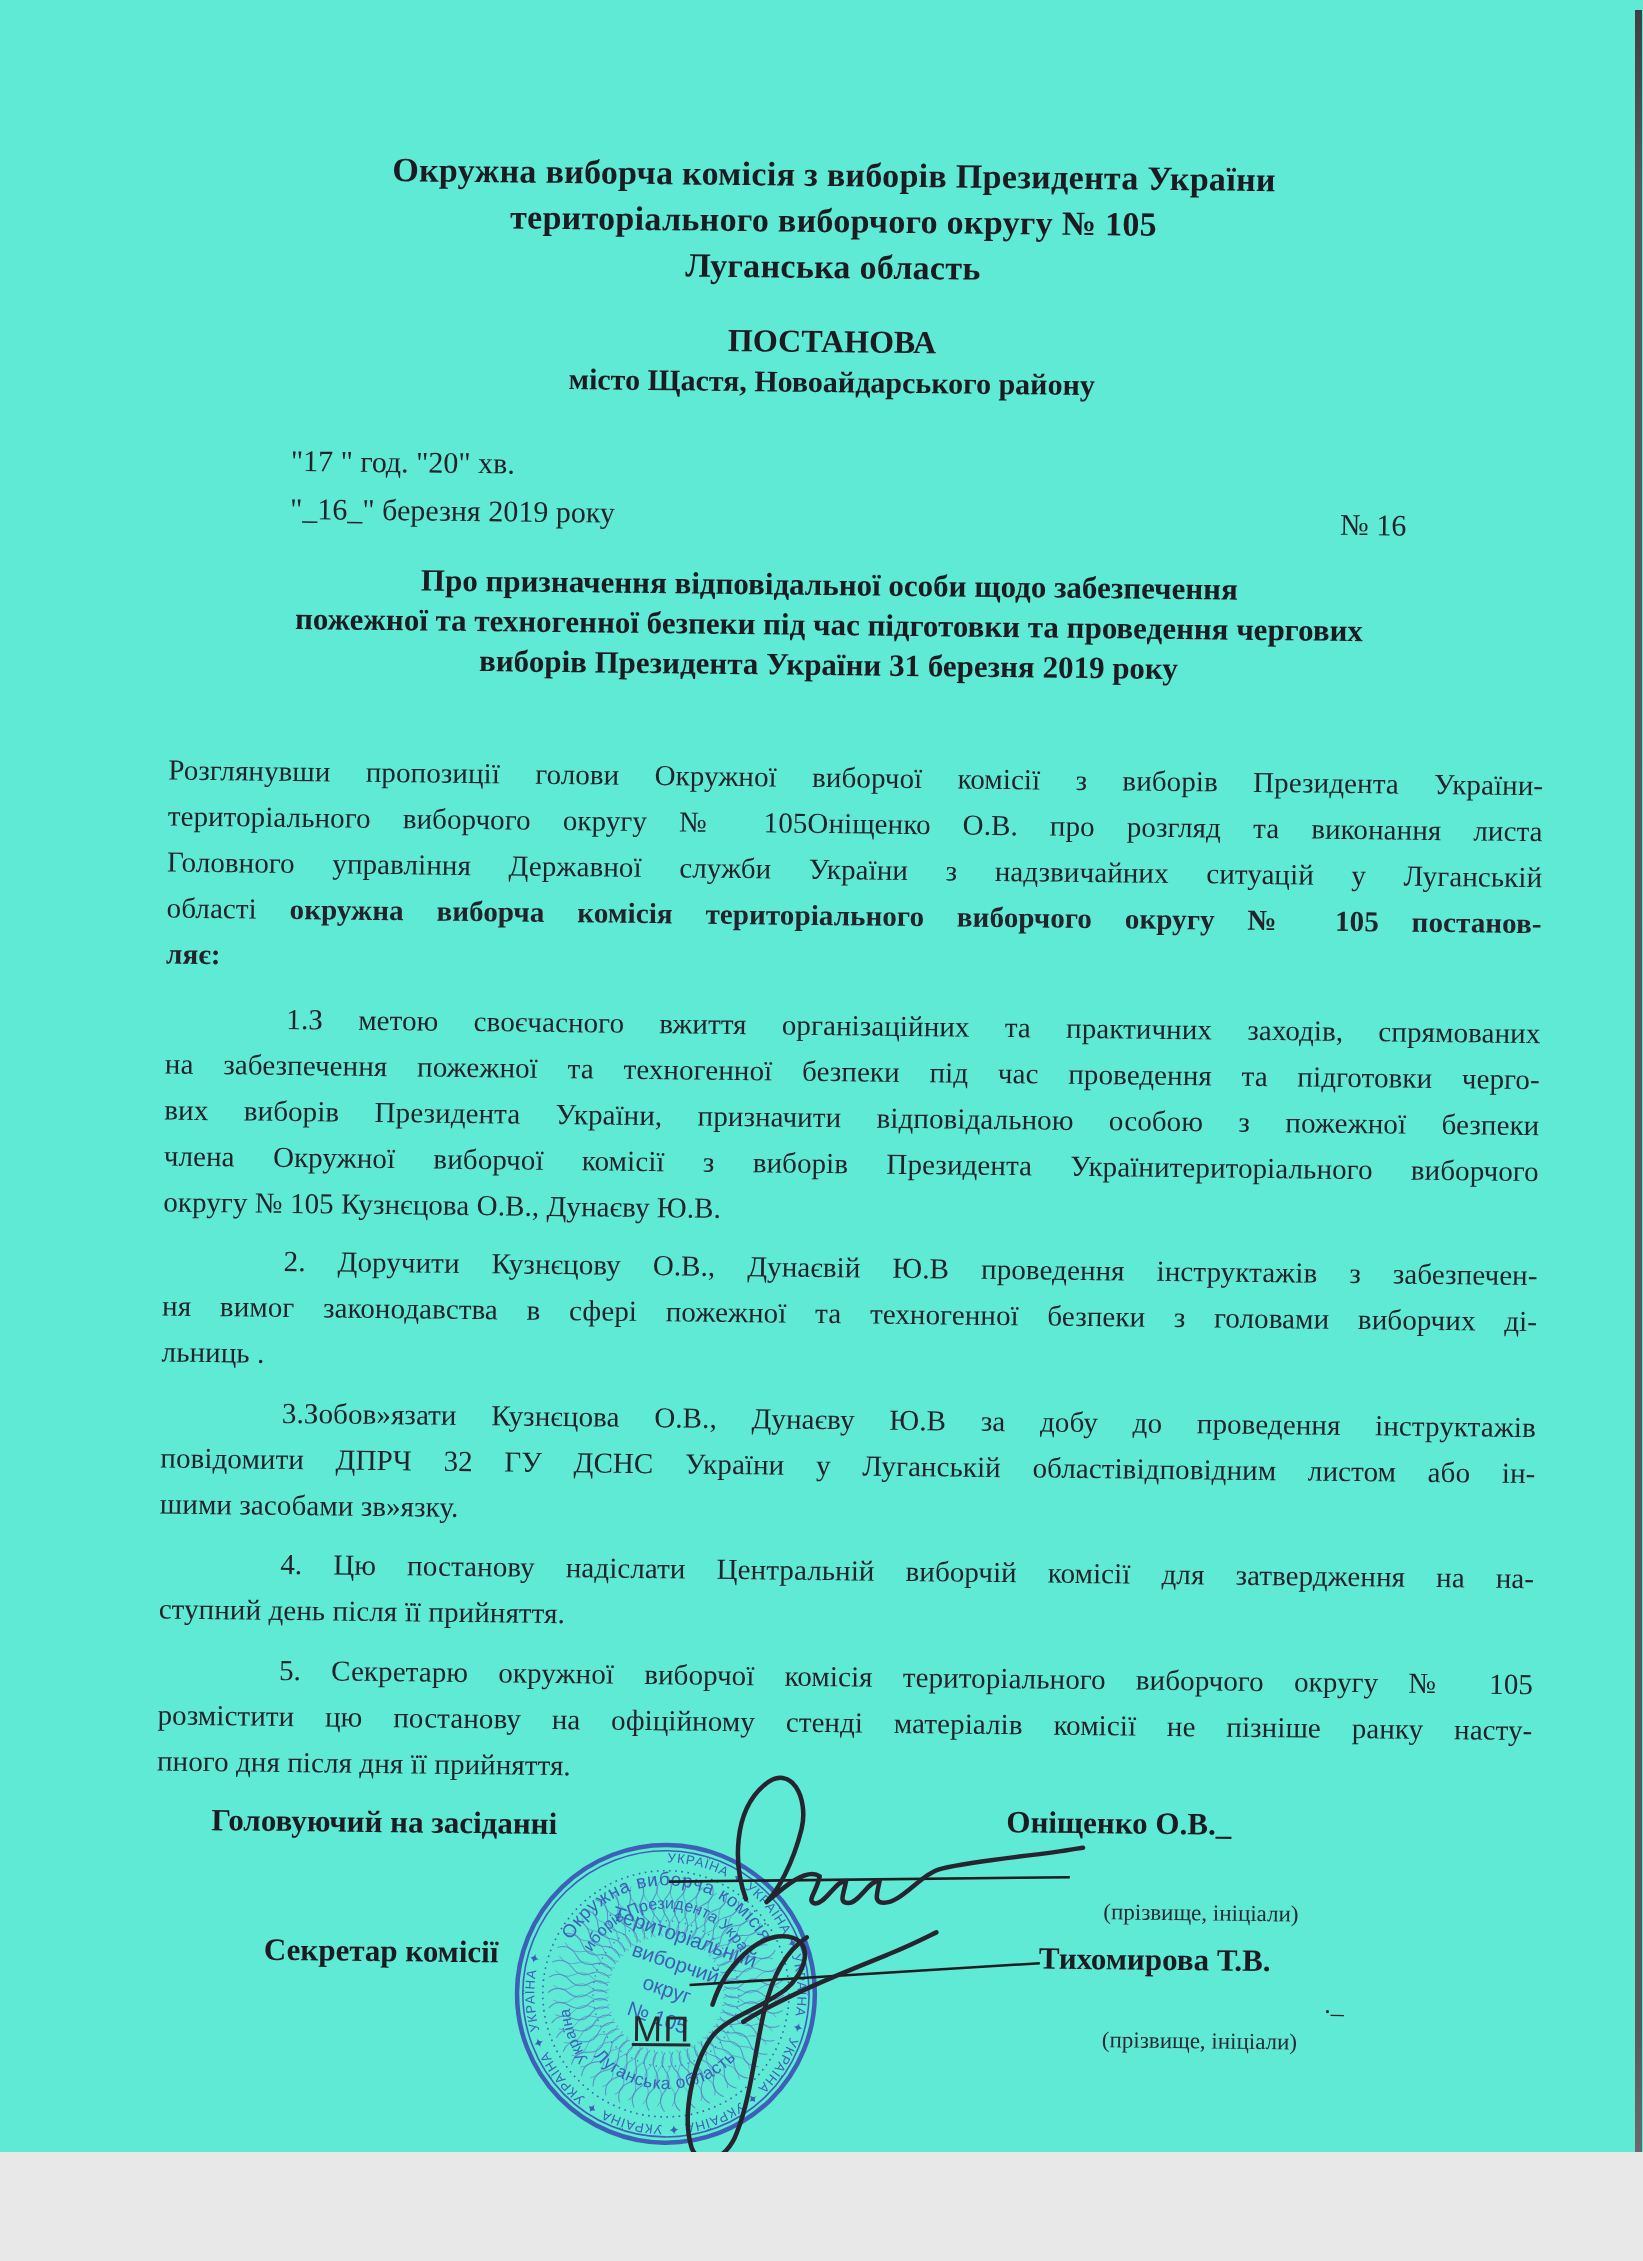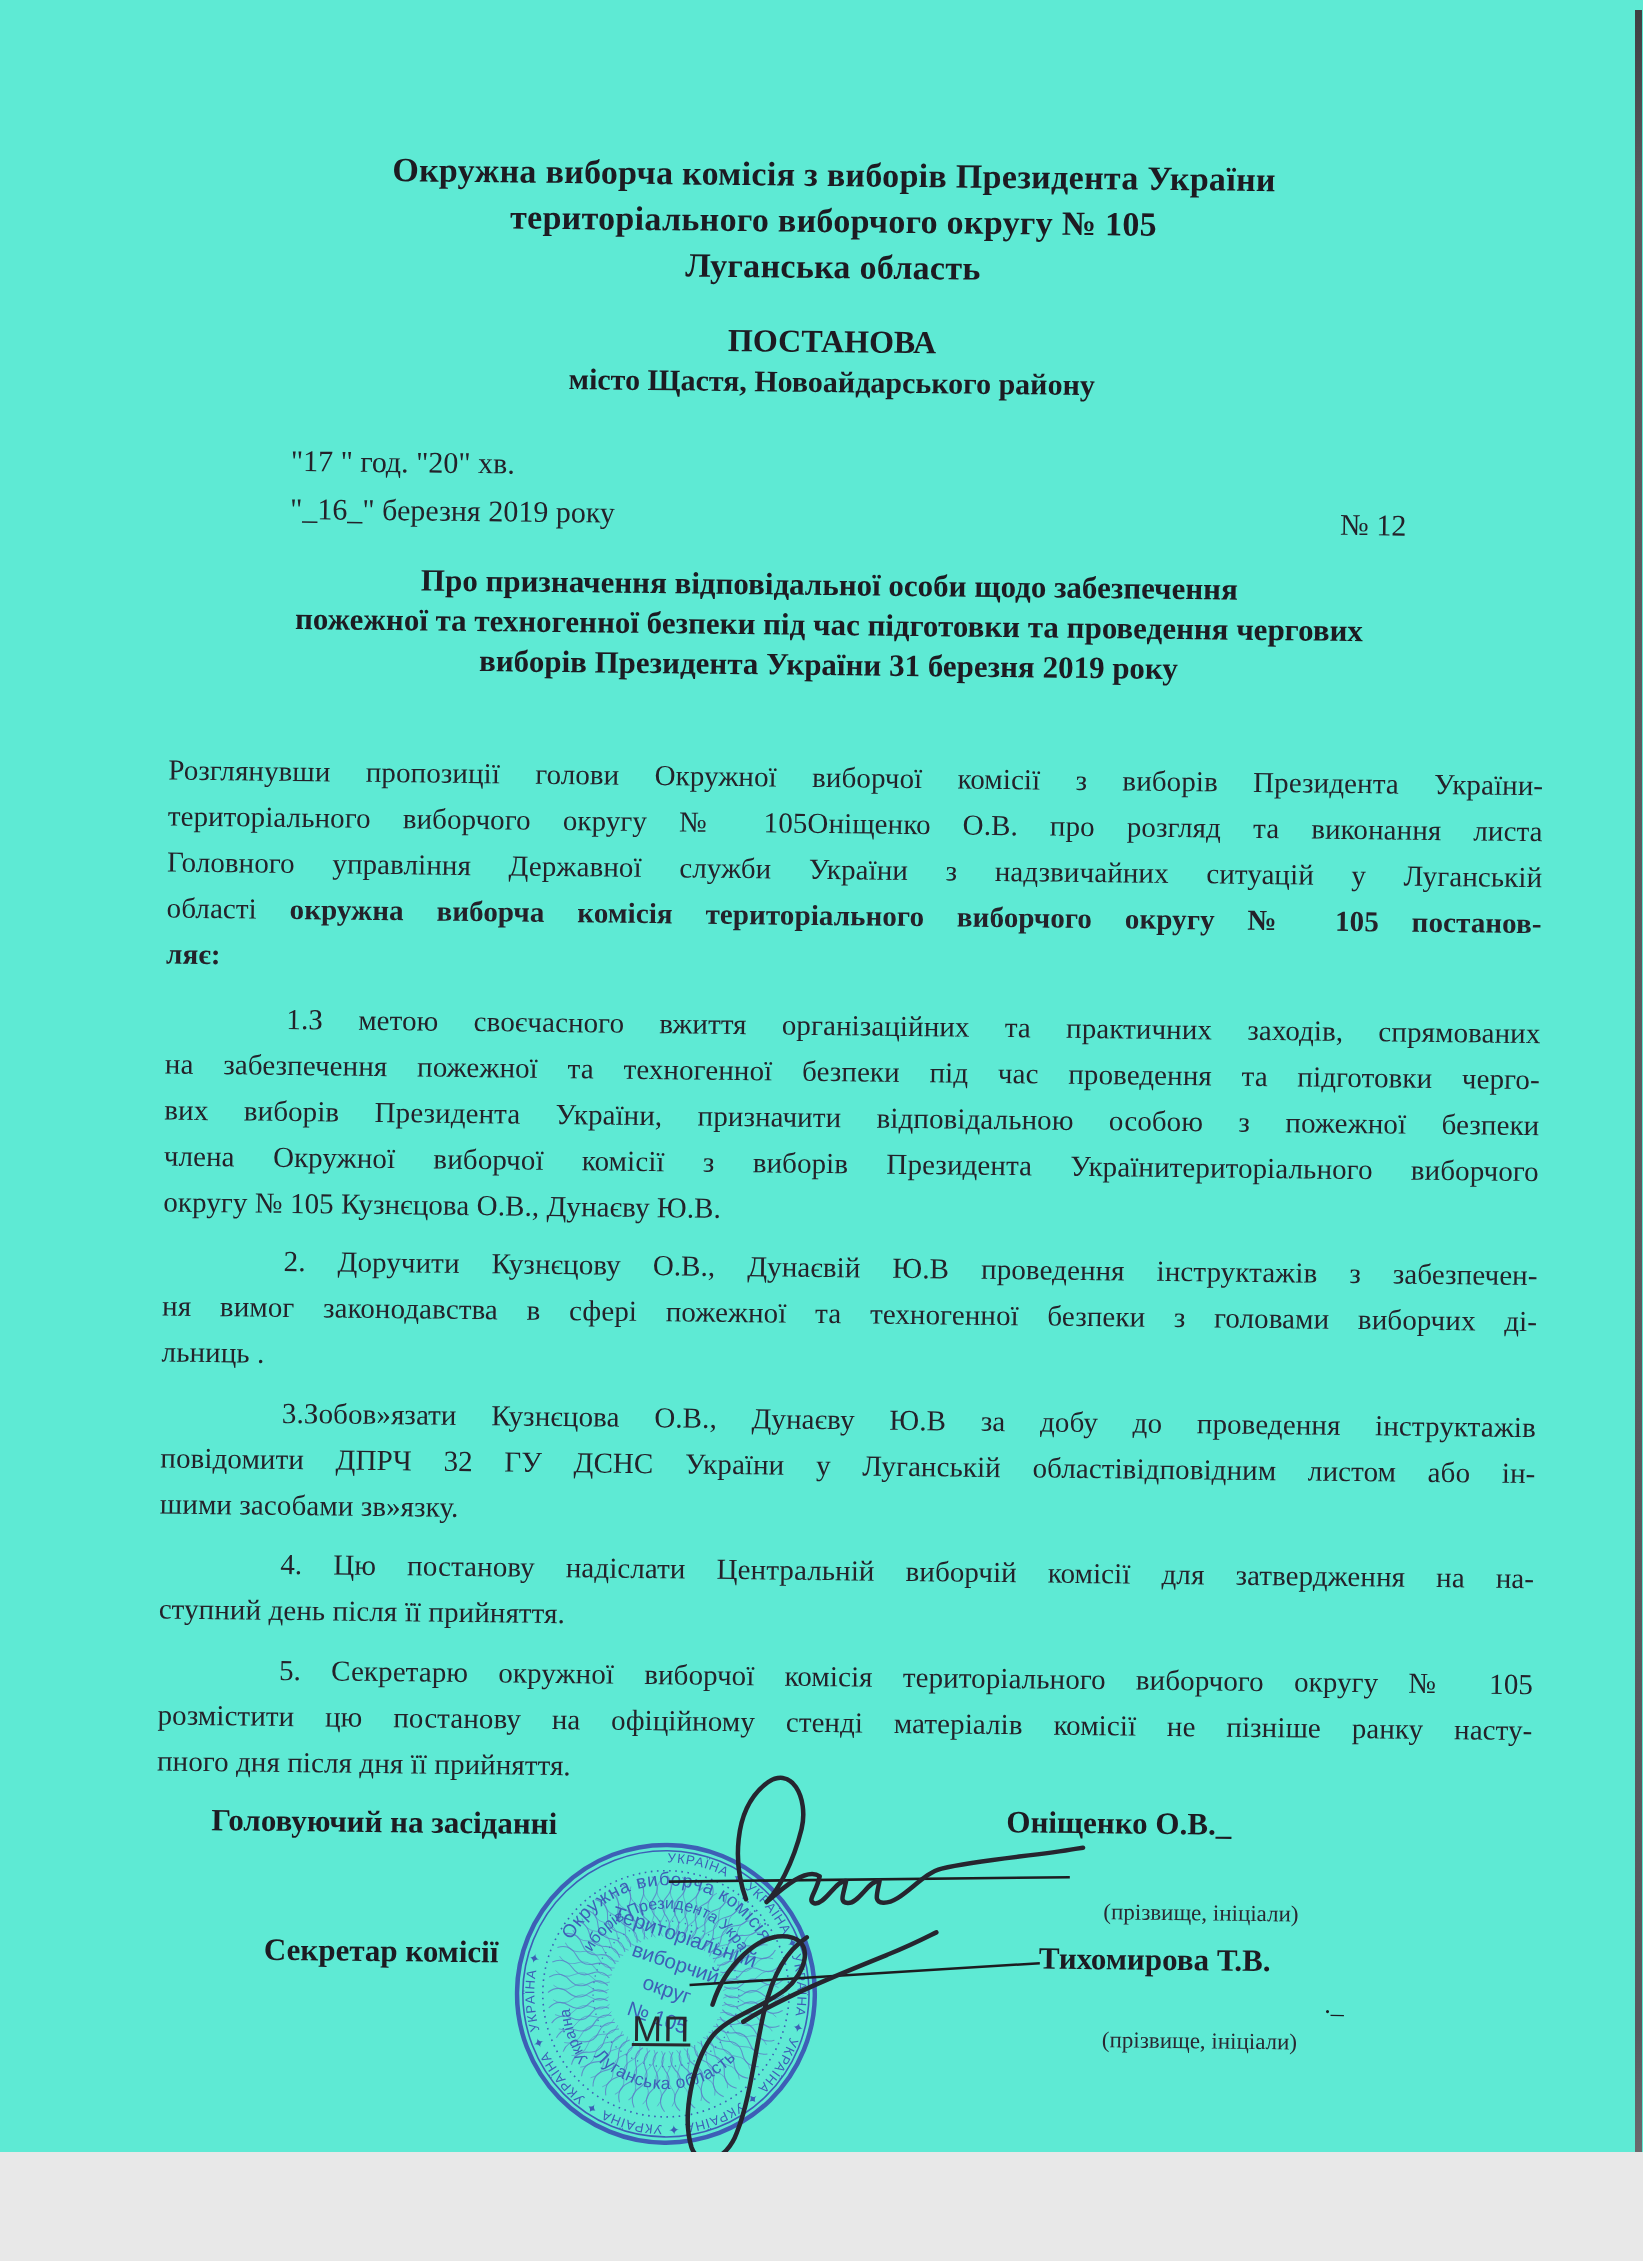--- a/index.html
+++ b/index.html
@@ -45,21 +45,21 @@
 
     <div class="abs head-block" style="top:321px;">
       <div class="doctype">ПОСТАНОВА</div>
       <div class="place">місто Щастя, Новоайдарського району</div>
     </div>
 
     <div class="abs meta" style="left:288px;top:443px;">
       <div>"17 " год. "20" хв.</div>
       <div>"_16_" березня 2019 року</div>
     </div>
-    <div class="abs meta" style="left:1338px;top:495px;">№ 12</div>
+    <div class="abs meta" style="left:1338px;top:495px;">№ 16</div>
 
     <div class="abs head-block" style="top:565px;">
       <div class="subject">Про призначення відповідальної особи щодо забезпечення</div>
       <div class="subject">пожежної та техногенної безпеки під час підготовки та проведення чергових</div>
       <div class="subject">виборів Президента України 31 березня 2019 року</div>
     </div>
 
     <div class="abs par" style="top:754px;">
       <div class="jline">Розглянувши пропозиції голови Окружної виборчої комісії з виборів Президента України-</div>
       <div class="jline">територіального виборчого округу № 105Оніщенко О.В. про розгляд та виконання листа</div>

